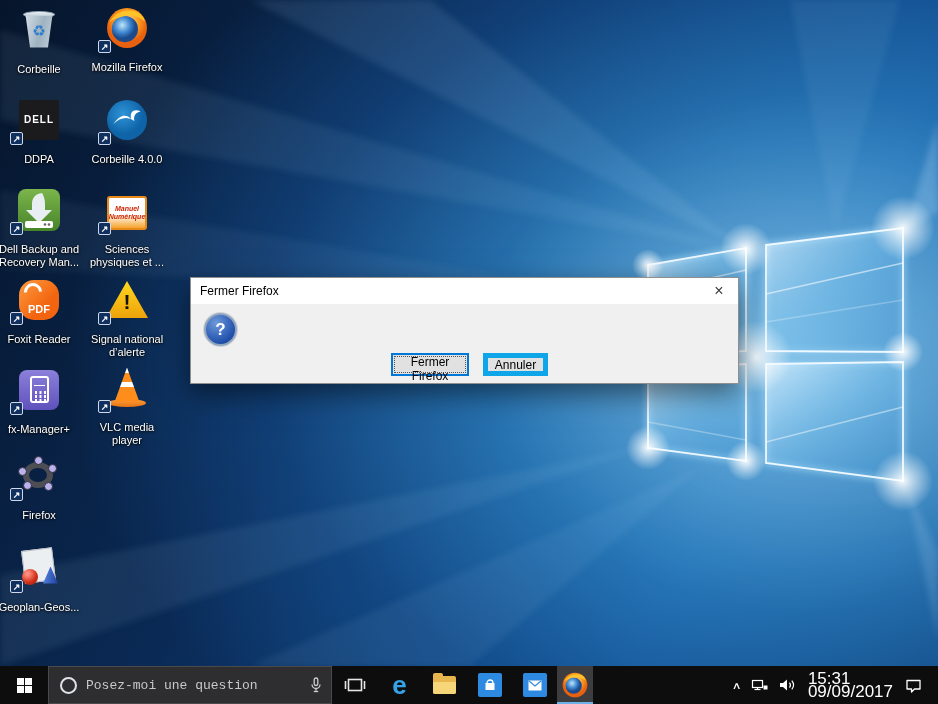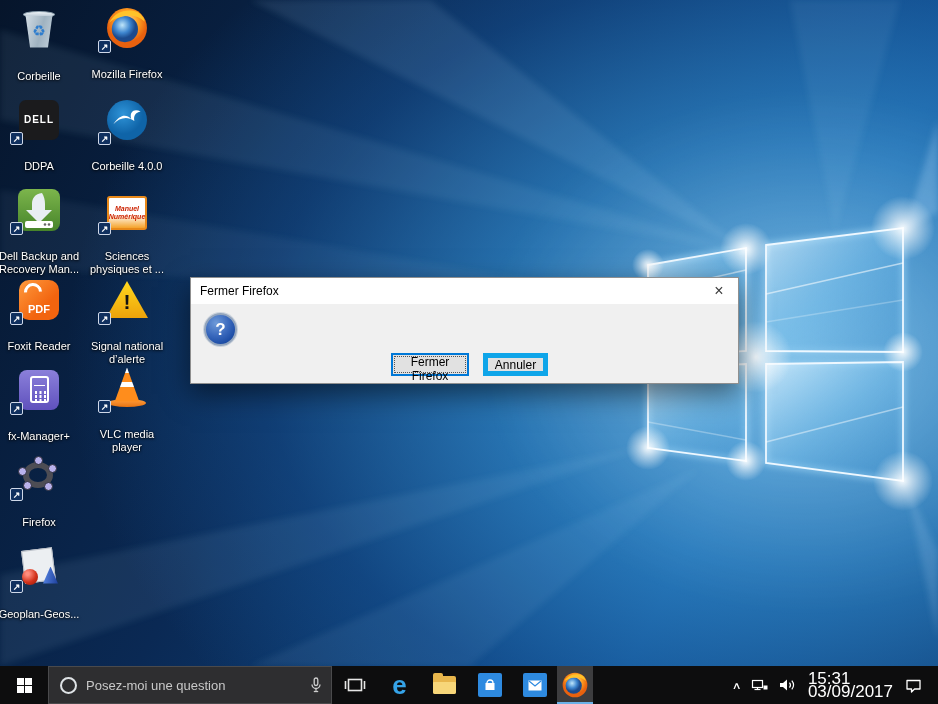--- a/index.html
+++ b/index.html
@@ -11,46 +11,46 @@
     position:absolute; left:0; top:0; width:938px; height:666px;
     background:
       radial-gradient(950px 700px at 84% 53%, rgba(108,192,240,.85) 0%, rgba(55,149,216,.65) 30%, rgba(26,94,166,.40) 55%, rgba(10,40,80,0) 76%),
       linear-gradient(118deg, #06152b 0%, #0a2954 38%, #0f4c8c 76%, #0c3a6e 100%);
   }
   .wallsvg { position:absolute; left:0; top:0; pointer-events:none; }
 
   
   .dicon { position:absolute; width:86px; display:flex; flex-direction:column; align-items:center; cursor:default; }
   .art { position:relative; height:47px; width:100%; display:flex; align-items:center; justify-content:center; }
-  .lbl { margin-top:17px; font-size:11px; line-height:13px; color:#fff; text-align:center;
+  .lbl { margin-top:10px; font-size:11px; line-height:13px; color:#fff; text-align:center;
          text-shadow:0 1px 3px rgba(0,0,0,.95), 0 0 2px rgba(0,0,0,.8); max-width:86px; }
   .sc { position:absolute; left:14px; bottom:-2px; width:13px; height:13px; background:#10305f;
         border:1px solid #cfd8e8; border-radius:2px; color:#fff; font-size:9px; font-weight:bold;
         display:flex; align-items:center; justify-content:center; }
 
   
   .bin { position:relative; width:34px; height:42px; }
   .bin .rim  { position:absolute; top:2px; left:1px; width:32px; height:7px; background:linear-gradient(#eef3f7,#b4c4d1); border-radius:50%; border:1px solid #8fa2b0; }
   .bin .body { position:absolute; top:7px; left:3px; width:28px; height:32px; background:linear-gradient(105deg,#d4dee6,#9fb2c0 55%,#c6d3dd); clip-path:polygon(2% 0,98% 0,82% 100%,18% 100%); }
   .bin .gly  { position:absolute; top:13px; left:0; width:34px; text-align:center; font-size:15px; color:#2e7dce; }
 
   
-  .dell { width:40px; height:40px; background:#1b1b1d; border-radius:7px; display:flex; align-items:center; justify-content:center;
+  .dell { width:40px; height:40px; background:#1b1b1d; border-radius:2px; display:flex; align-items:center; justify-content:center;
           color:#fff; font-weight:bold; font-size:10px; letter-spacing:1px; }
 
   
   .dbr { position:relative; width:42px; height:42px; background:linear-gradient(#7cb54c,#47842a); border-radius:8px; }
 
   
   .man { width:40px; height:34px; margin-top:6px; background:linear-gradient(180deg,#fff 55%,#f5a32b 100%);
          border:2px solid #e8891a; border-radius:3px; display:flex; flex-direction:column; align-items:center; justify-content:center; }
   .man span { color:#cc2200; font-size:7px; font-weight:bold; font-style:italic; line-height:8px; }
 
   
-  .fox { position:relative; width:40px; height:40px; background:linear-gradient(135deg,#ff9b3e,#f2640f 65%); border-radius:10px; overflow:hidden; }
+  .fox { position:relative; width:40px; height:40px; background:linear-gradient(135deg,#ff9b3e,#f2640f 65%); border-radius:15px; overflow:hidden; }
   .fox .swirl { position:absolute; top:3px; left:5px; width:18px; height:18px; border:3px solid #fff; border-right-color:transparent;
                 border-bottom-color:transparent; border-radius:50%; transform:rotate(42deg); }
   .fox .pdf { position:absolute; bottom:5px; width:100%; text-align:center; color:#fff; font-weight:bold; font-size:11px; }
 
   
   .warn { position:relative; width:42px; height:37px; }
   .warn .tri { width:42px; height:37px; background:linear-gradient(#ffd91f,#eda20a); clip-path:polygon(50% 0,100% 100%,0 100%);
                filter:drop-shadow(0 1px 2px rgba(0,0,0,.5)); }
   .warn .ex { position:absolute; top:9px; left:0; width:100%; text-align:center; font-size:21px; font-weight:bold; color:#131313; }
 
@@ -106,21 +106,21 @@
 
   
   .taskbar { position:absolute; left:0; bottom:0; width:938px; height:38px; background:#0d0d0e;
              display:flex; align-items:stretch; color:#fff; }
   .tb-start { width:48px; display:flex; align-items:center; justify-content:center; }
   .winlogo { display:grid; grid-template-columns:7px 7px; grid-template-rows:7px 7px; gap:1px; }
   .winlogo i { background:#fff; }
   .tb-search { width:284px; background:#2e2e30; border:1px solid #4a4a4c; display:flex; align-items:center; }
   .cortana { width:17px; height:17px; border:2px solid #dfe3e6; border-radius:50%; margin:0 9px 0 11px; }
   .tb-search input { flex:1; background:transparent; border:none; outline:none; color:#ddd; font-size:13px;
-                     font-family:Liberation Sans, sans-serif; }
+                     font-family:Liberation Mono, monospace; }
   .tb-search input::placeholder { color:#c8c8c8; opacity:1; }
   .tb-mic { margin-right:9px; display:flex; align-items:center; }
   .tb-btn { width:45px; display:flex; align-items:center; justify-content:center; position:relative; }
   .tb-btn.active { background:#3d3d3f; box-shadow:inset 0 -2px 0 #6cb2e8; width:36px; }
   .edge-e { font-size:26px; font-weight:bold; color:#35a3e8; line-height:26px; }
   .folder { position:relative; width:23px; height:18px; }
   .folder .bk { position:absolute; inset:0; background:#e8b64c; border-radius:2px; }
   .folder .tab { position:absolute; top:-3px; left:0; width:10px; height:5px; background:#e8b64c; border-radius:2px 2px 0 0; }
   .folder .fr { position:absolute; left:0; bottom:0; width:23px; height:12px; background:#f7d679; border-radius:1px 1px 2px 2px; }
   .bluetile { width:24px; height:24px; background:#2e8ae0; border-radius:2px; display:flex; align-items:center; justify-content:center; }
@@ -461,21 +461,21 @@
         <svg width="17" height="14" viewBox="0 0 17 14">
             <polygon points="1,5 4,5 8,1.5 8,12.5 4,9 1,9" fill="#fff"></polygon>
             <g stroke="#fff" stroke-width="1.2" fill="none">
               <path d="M10.5,4.5 a4,4 0 0 1 0,5"></path>
               <path d="M12.8,2.6 a7,7 0 0 1 0,8.8"></path>
             </g>
           </svg>
       </span>
       <span class="clock">
         <div>15:31</div>
-        <div>03/09/2017</div>
+        <div>09/09/2017</div>
       </span>
       <span class="tray-item">
         <svg width="17" height="15" viewBox="0 0 17 15">
             <path d="M2,2.5 h13 v8.5 h-5.5 l-3,3 v-3 h-4.5 z" fill="none" stroke="#fff" stroke-width="1.3" stroke-linejoin="round"></path>
           </svg>
       </span>
     </div>
   </div>
 
 </div>

